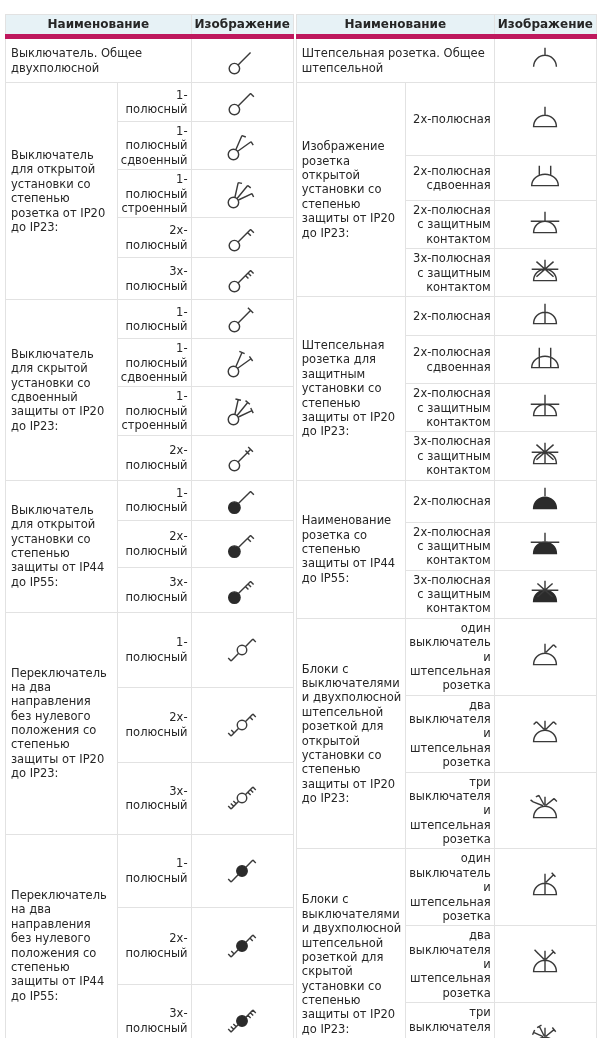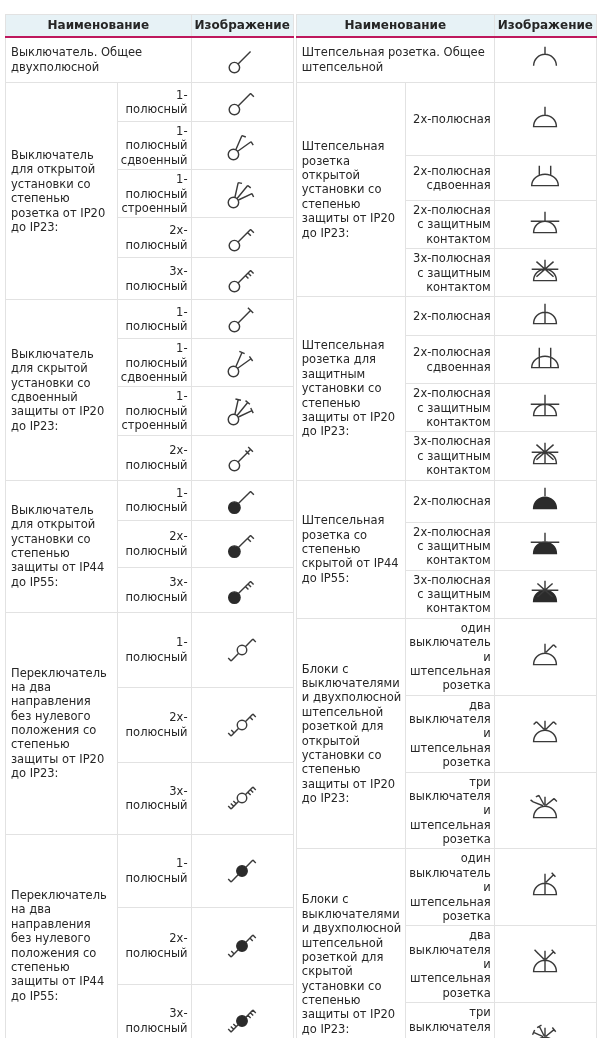--- a/index.html
+++ b/index.html
@@ -1,20 +1,20 @@
 <!DOCTYPE html>
 <html><head>
 <meta charset="utf-8">
 <style>
   html,body{margin:0;padding:0;background:#ffffff;}
   body{width:600px;font-family:"DejaVu Sans", sans-serif;color:#262626;}
   .wrap{display:flex;align-items:flex-start;gap:2px;padding:14px 3px 8px 5px;}
   table{border-collapse:collapse;table-layout:fixed;}
   td,th{border:1px solid #e2e2e2;font-size:11.5px;line-height:1.25;padding:2px 3px;vertical-align:middle;overflow:hidden;}
-  th{background:#e7f2f6;font-weight:bold;font-size:12px;text-align:center;border-bottom:2px solid #be185d;}
+  th{background:#e7f2f6;font-weight:bold;font-size:12px;text-align:center;border-bottom:5px solid #be185d;}
   td.grp{text-align:left;padding-left:5px;}
   td.gen{text-align:left;padding-left:5px;}
   td.var{text-align:right;}
   td.img{text-align:center;padding:0;}
   svg.sym{width:38px;height:38px;stroke:#3a3a3a;stroke-width:1.5;fill:none;vertical-align:middle;}
   .fl{fill:#2b2b2b;stroke:#2b2b2b;}
 </style>
 </head>
 <body>
 
@@ -312,21 +312,21 @@
     </thead>
     <tbody>
       <tr style="height:46px">
         <td colspan="2" class="gen">Штепсельная розетка. Общее штепсельной</td>
         <td class="img"><svg class="sym" viewBox="0 0 40 40">
               <use href="#icon-socket-general"></use>
             </svg></td>
       </tr>
 
       <tr style="height:73px">
-        <td rowspan="4" class="grp">Штепсельная розетка открытой установки со степенью защиты от IP20 до IP23:</td>
+        <td rowspan="4" class="grp">Изображение розетка открытой установки со степенью защиты от IP20 до IP23:</td>
         <td class="var">2х-полюсная</td>
         <td class="img"><svg class="sym" viewBox="0 0 40 40">
               <use href="#icon-socket-open-2pole"></use>
             </svg></td>
       </tr>
       <tr style="height:45px">
         <td class="var">2х-полюсная сдвоенная</td>
         <td class="img"><svg class="sym" viewBox="0 0 40 40">
               <use href="#icon-socket-open-2pole-double"></use>
             </svg></td>
@@ -364,21 +364,21 @@
             </svg></td>
       </tr>
       <tr style="height:40px">
         <td class="var">3х-полюсная с защитным контактом</td>
         <td class="img"><svg class="sym" viewBox="0 0 40 40">
               <use href="#icon-socket-flush-3pole-protective"></use>
             </svg></td>
       </tr>
 
       <tr style="height:42px">
-        <td rowspan="3" class="grp">Штепсельная розетка со степенью скрытой от IP44 до IP55:</td>
+        <td rowspan="3" class="grp">Наименование розетка со степенью защиты от IP44 до IP55:</td>
         <td class="var">2х-полюсная</td>
         <td class="img"><svg class="sym" viewBox="0 0 40 40">
               <use href="#icon-socket-sealed-2pole"></use>
             </svg></td>
       </tr>
       <tr style="height:45px">
         <td class="var">2х-полюсная с защитным контактом</td>
         <td class="img"><svg class="sym" viewBox="0 0 40 40">
               <use href="#icon-socket-sealed-2pole-protective"></use>
             </svg></td>

